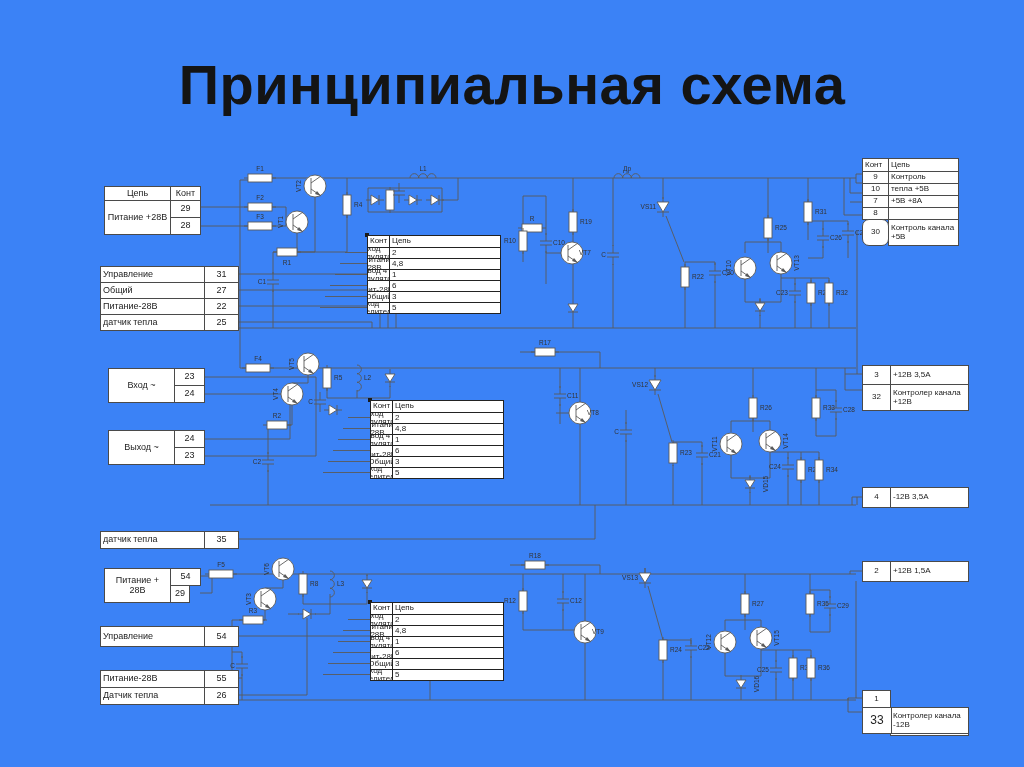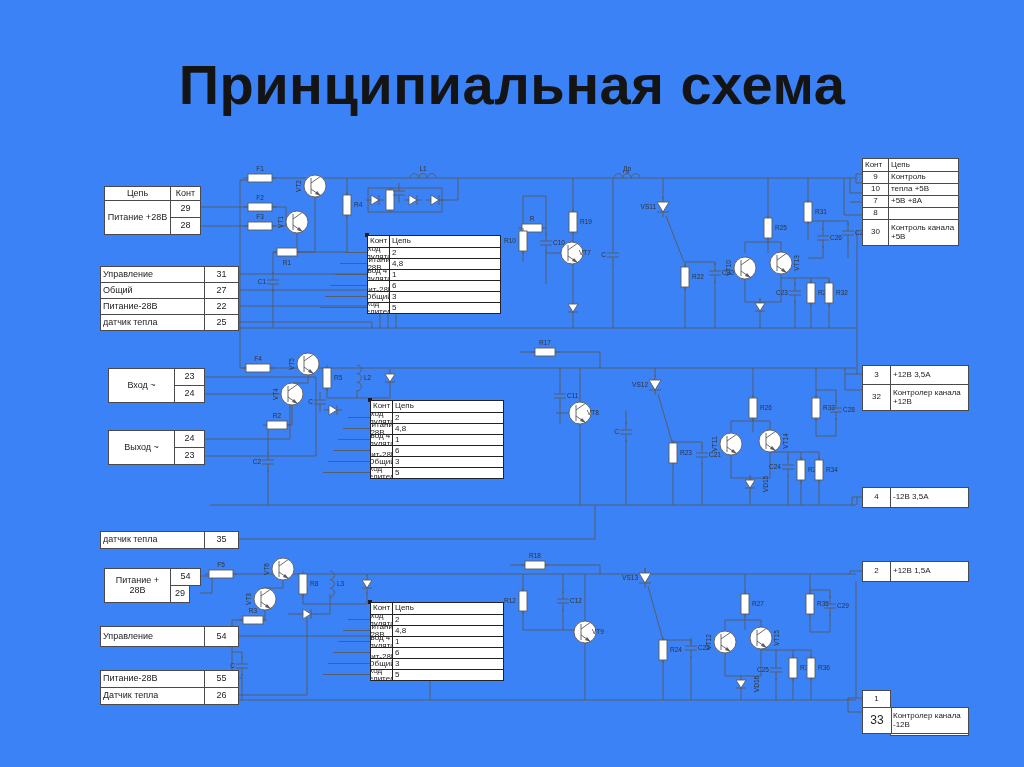--- a/index.html
+++ b/index.html
@@ -571,21 +571,21 @@
         <div class="cell" style="left: 26px; top: 0px; width: 71px; height: 14px; font-size: 8px;">Цепь</div>
         <div class="cell" style="left: 26px; top: 13px; width: 71px; height: 13px; font-size: 8px;">Контроль</div>
         <div class="cell pin" style="left: 0px; top: 13px; width: 27px; height: 13px; font-size: 8px;">9</div>
         <div class="cell" style="left: 26px; top: 25px; width: 71px; height: 13px; font-size: 8px;">тепла +5В</div>
         <div class="cell pin" style="left: 0px; top: 25px; width: 27px; height: 13px; font-size: 8px;">10</div>
         <div class="cell" style="left: 26px; top: 37px; width: 71px; height: 13px; font-size: 8px;">+5В +8А</div>
         <div class="cell pin" style="left: 0px; top: 37px; width: 27px; height: 13px; font-size: 8px;">7</div>
         <div class="cell" style="left: 26px; top: 49px; width: 71px; height: 13px; font-size: 8px;"></div>
         <div class="cell pin" style="left: 0px; top: 49px; width: 27px; height: 13px; font-size: 8px;">8</div>
         <div class="cell" style="left: 26px; top: 61px; width: 71px; height: 27px; font-size: 8px;">Контроль канала +5В</div>
-        <div class="cell pin" style="left: 0px; top: 61px; width: 27px; height: 27px; font-size: 8px;">30</div>
+        <div class="cell pin" style="left: 0px; top: 61px; width: 27px; height: 27px; font-size: 8px; border-radius: 7px;">30</div>
       </div>
       <div class="ctable" style="left: 862px; top: 365px;">
         <div class="cell" style="left: 28px; top: 0px; width: 79px; height: 20px; font-size: 8px;">+12В 3,5А</div>
         <div class="cell pin" style="left: 0px; top: 0px; width: 29px; height: 20px; font-size: 8px;">3</div>
         <div class="cell" style="left: 28px; top: 19px; width: 79px; height: 27px; font-size: 8px;">Контролер канала +12В</div>
         <div class="cell pin" style="left: 0px; top: 19px; width: 29px; height: 27px; font-size: 8px;">32</div>
       </div>
       <div class="ctable" style="left: 862px; top: 487px;">
         <div class="cell" style="left: 28px; top: 0px; width: 79px; height: 21px; font-size: 8px;">-12В 3,5А</div>
         <div class="cell pin" style="left: 0px; top: 0px; width: 29px; height: 21px; font-size: 8px;">4</div>

